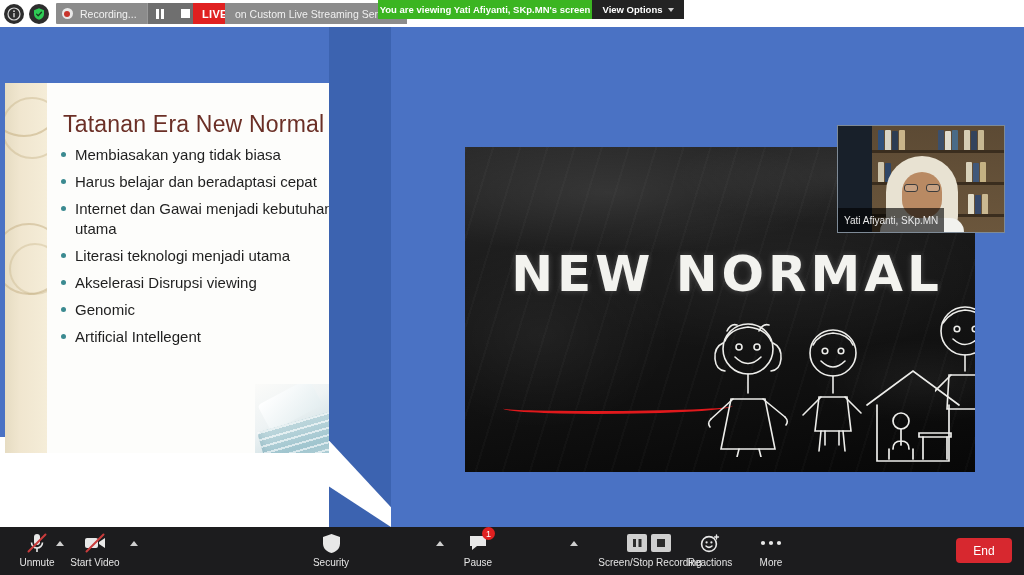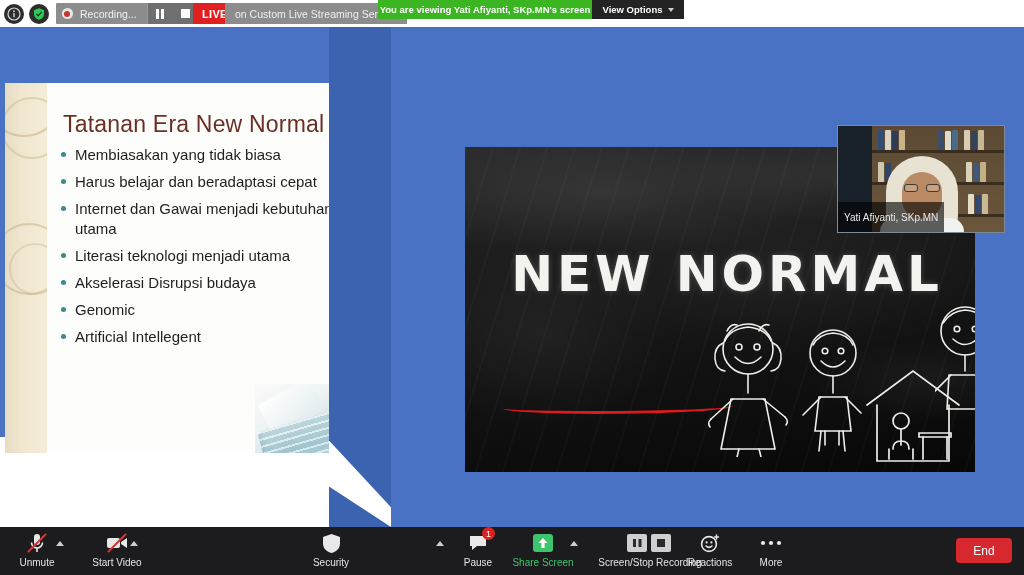--- a/index.html
+++ b/index.html
@@ -128,21 +128,21 @@
   .pip-person{ position:absolute; left:48px; top:30px; width:72px; height:78px; }
   .hijab{ position:absolute; left:0; top:0; width:72px; height:78px;
           background:#e8e2d2; border-radius:36px 36px 18px 18px; }
   .face{ position:absolute; left:16px; top:16px; width:40px; height:46px;
          background:#b98a63; border-radius:20px 20px 18px 18px; }
   .glasses{ position:absolute; left:18px; top:28px; width:36px; height:8px; }
   .glasses i{ position:absolute; top:0; width:14px; height:8px;
               border:1px solid #3b3b3b; border-radius:3px; background:rgba(255,255,255,.2); }
   .coat{ position:absolute; left:-6px; top:62px; width:84px; height:46px;
          background:#f2f2ee; border-radius:14px 14px 0 0; }
-  .pip-name{ position:absolute; left:0; bottom:0; height:30px; background:rgba(0,0,0,.62);
+  .pip-name{ position:absolute; left:0; bottom:0; height:24px; background:rgba(0,0,0,.62);
              color:#e9e9e9; font-size:10px; display:flex; align-items:center;
              padding:2px 6px; white-space:nowrap; }
 
   
   .toolbar{ position:absolute; left:0; bottom:0; width:1024px; height:48px;
             background:#1c1c1e; z-index:50; }
   .tb-item{ position:absolute; top:4px; display:flex; flex-direction:column;
             align-items:center; justify-content:flex-start; width:70px; }
   .tb-ico{ height:24px; display:flex; align-items:center; justify-content:center; position:relative; }
   .tb-lbl{ color:#e4e4e4; font-size:10px; margin-top:2px; white-space:nowrap; }
@@ -223,21 +223,21 @@
           <span class="deco-c4"></span>
         </div>
 
         <div class="slide-title">Tatanan Era New Normal</div>
 
         <ul class="bullets">
           <li>Membiasakan yang tidak biasa</li>
           <li>Harus belajar dan beradaptasi cepat</li>
           <li>Internet dan Gawai menjadi kebutuhan utama</li>
           <li>Literasi teknologi menjadi utama</li>
-          <li>Akselerasi Disrupsi budaya</li>
+          <li>Akselerasi Disrupsi viewing</li>
           <li>Genomic</li>
           <li>Artificial Intellegent</li>
         </ul>
 
         <div class="mask-photo">
           <span class="mask-tube"></span>
           <span class="mask-body"></span>
           <span class="mask-strap"></span>
         </div>
       </div>
@@ -360,21 +360,21 @@
             <rect x="7" y="2" width="6" height="11" rx="3" fill="#e8e8e8"></rect>
             <path d="M4.5 10.5 a5.5 5.5 0 0 0 11 0" fill="none" stroke="#e8e8e8" stroke-width="1.6"></path>
             <rect x="9.2" y="16" width="1.6" height="4" fill="#e8e8e8"></rect>
           </svg>
         <span class="slash"></span>
       </div>
       <div class="tb-lbl">Unmute</div>
     </div>
     <span class="tb-caret" style="left:56px;"></span>
 
-    <div class="tb-item" style="left:82px;">
+    <div class="tb-item" style="left:60px;">
       <div class="tb-ico">
         <svg width="24" height="18" viewBox="0 0 24 18">
             <rect x="2" y="4" width="13" height="10" rx="2" fill="#e8e8e8"></rect>
             <path d="M16 8 L22 4 L22 14 L16 10 Z" fill="#e8e8e8"></path>
           </svg>
         <span class="slash"></span>
       </div>
       <div class="tb-lbl">Start Video</div>
     </div>
     <span class="tb-caret" style="left:130px;"></span>
@@ -393,29 +393,20 @@
     <div class="tb-item" style="left:443px;">
       <div class="tb-ico">
         <svg width="20" height="18" viewBox="0 0 20 18">
             <path d="M2 2 h16 v10 h-9 l-5 4 v-4 h-2 Z" fill="#e8e8e8"></path>
           </svg>
         <span class="chat-badge">1</span>
       </div>
       <div class="tb-lbl">Pause</div>
     </div>
 
-    <div class="tb-item" style="left:508px;">
-      <div class="tb-ico">
-        <svg width="22" height="20" viewBox="0 0 22 20">
-            <rect x="1" y="1" width="20" height="18" rx="3" fill="#3ec46d"></rect>
-            <path d="M11 5 L15.5 10 H12.6 V15 H9.4 V10 H6.5 Z" fill="#ffffff"></path>
-          </svg>
-      </div>
-      <div class="tb-lbl green">Share Screen</div>
-    </div>
     <span class="tb-caret" style="left:570px;"></span>
 
     <div class="tb-item" style="left:595px; width:110px;">
       <div class="tb-ico">
         <svg width="46" height="20" viewBox="0 0 46 20">
           <rect x="0" y="1" width="20" height="18" rx="2" fill="#cfcfcf"></rect>
           <rect x="6" y="6" width="3" height="8" fill="#2b2b2b"></rect>
             <rect x="11.5" y="6" width="3" height="8" fill="#2b2b2b"></rect>
           <rect x="24" y="1" width="20" height="18" rx="2" fill="#cfcfcf"></rect>
           <rect x="30" y="6" width="8" height="8" fill="#2b2b2b"></rect>

